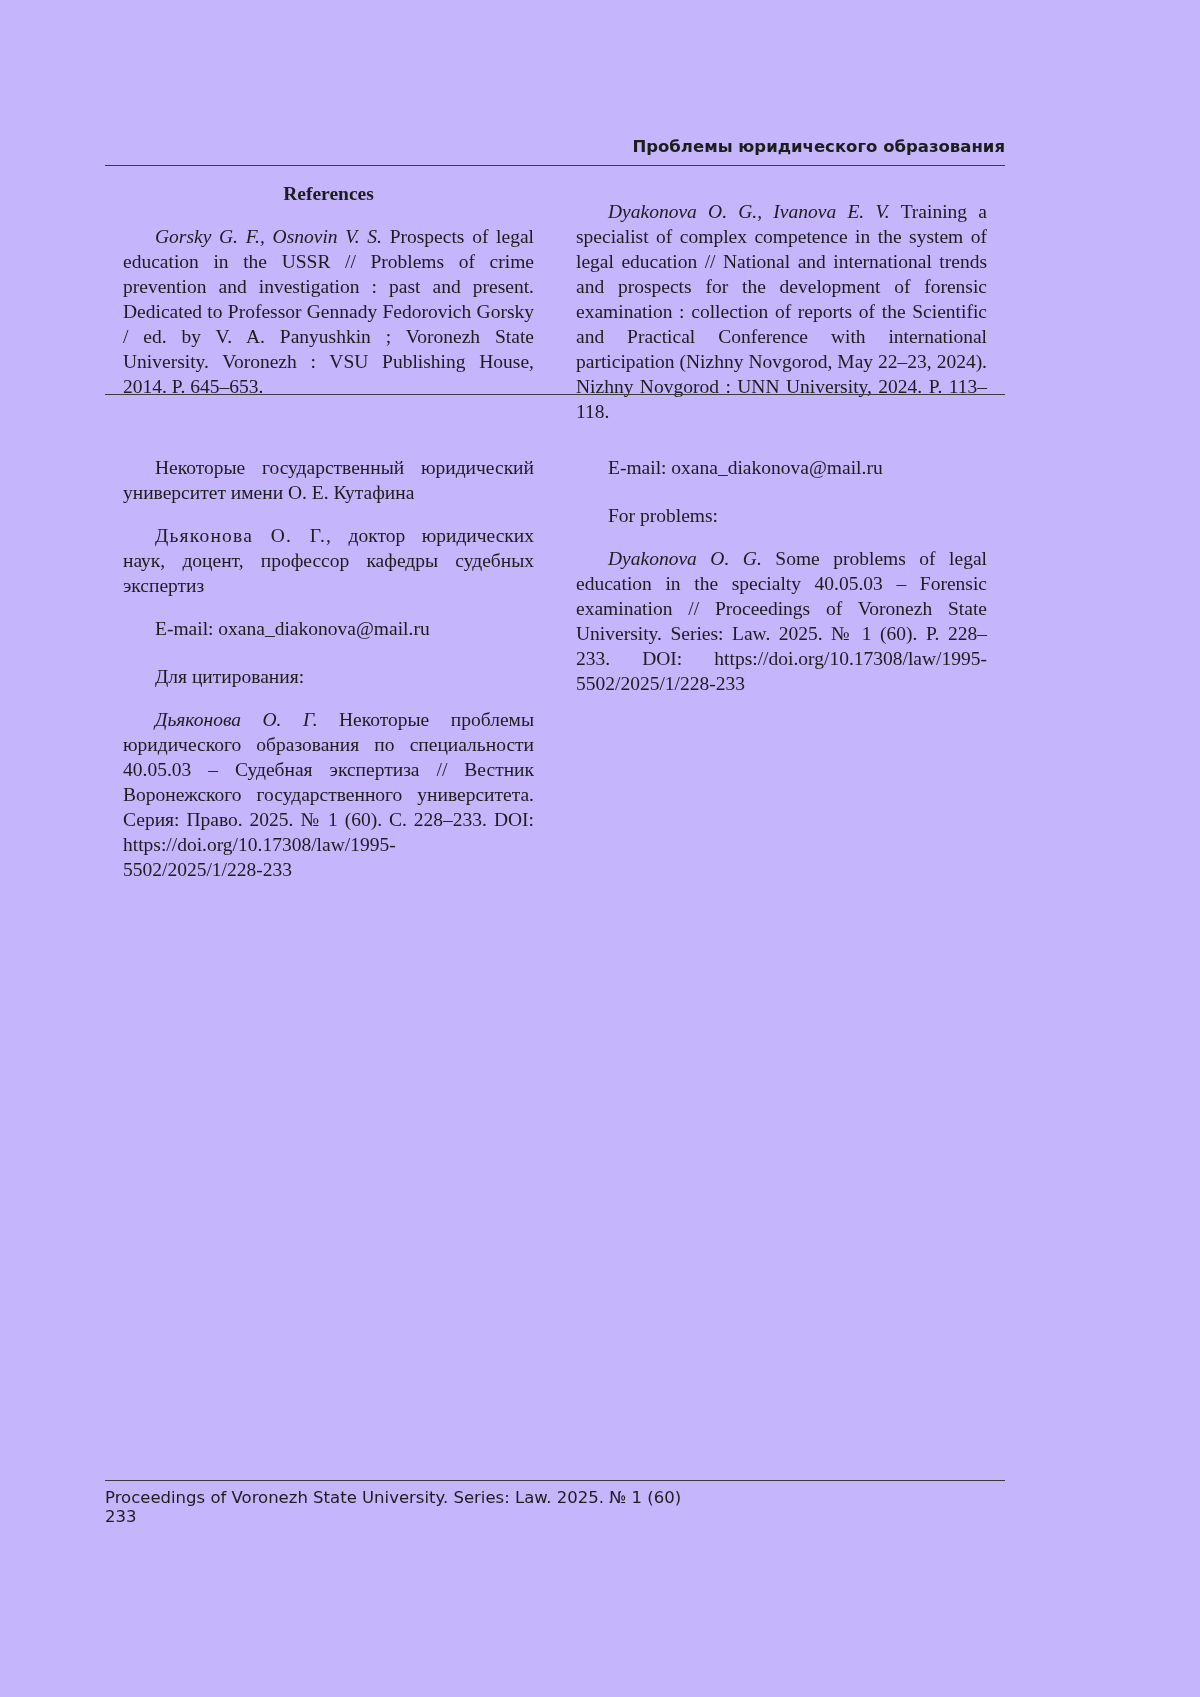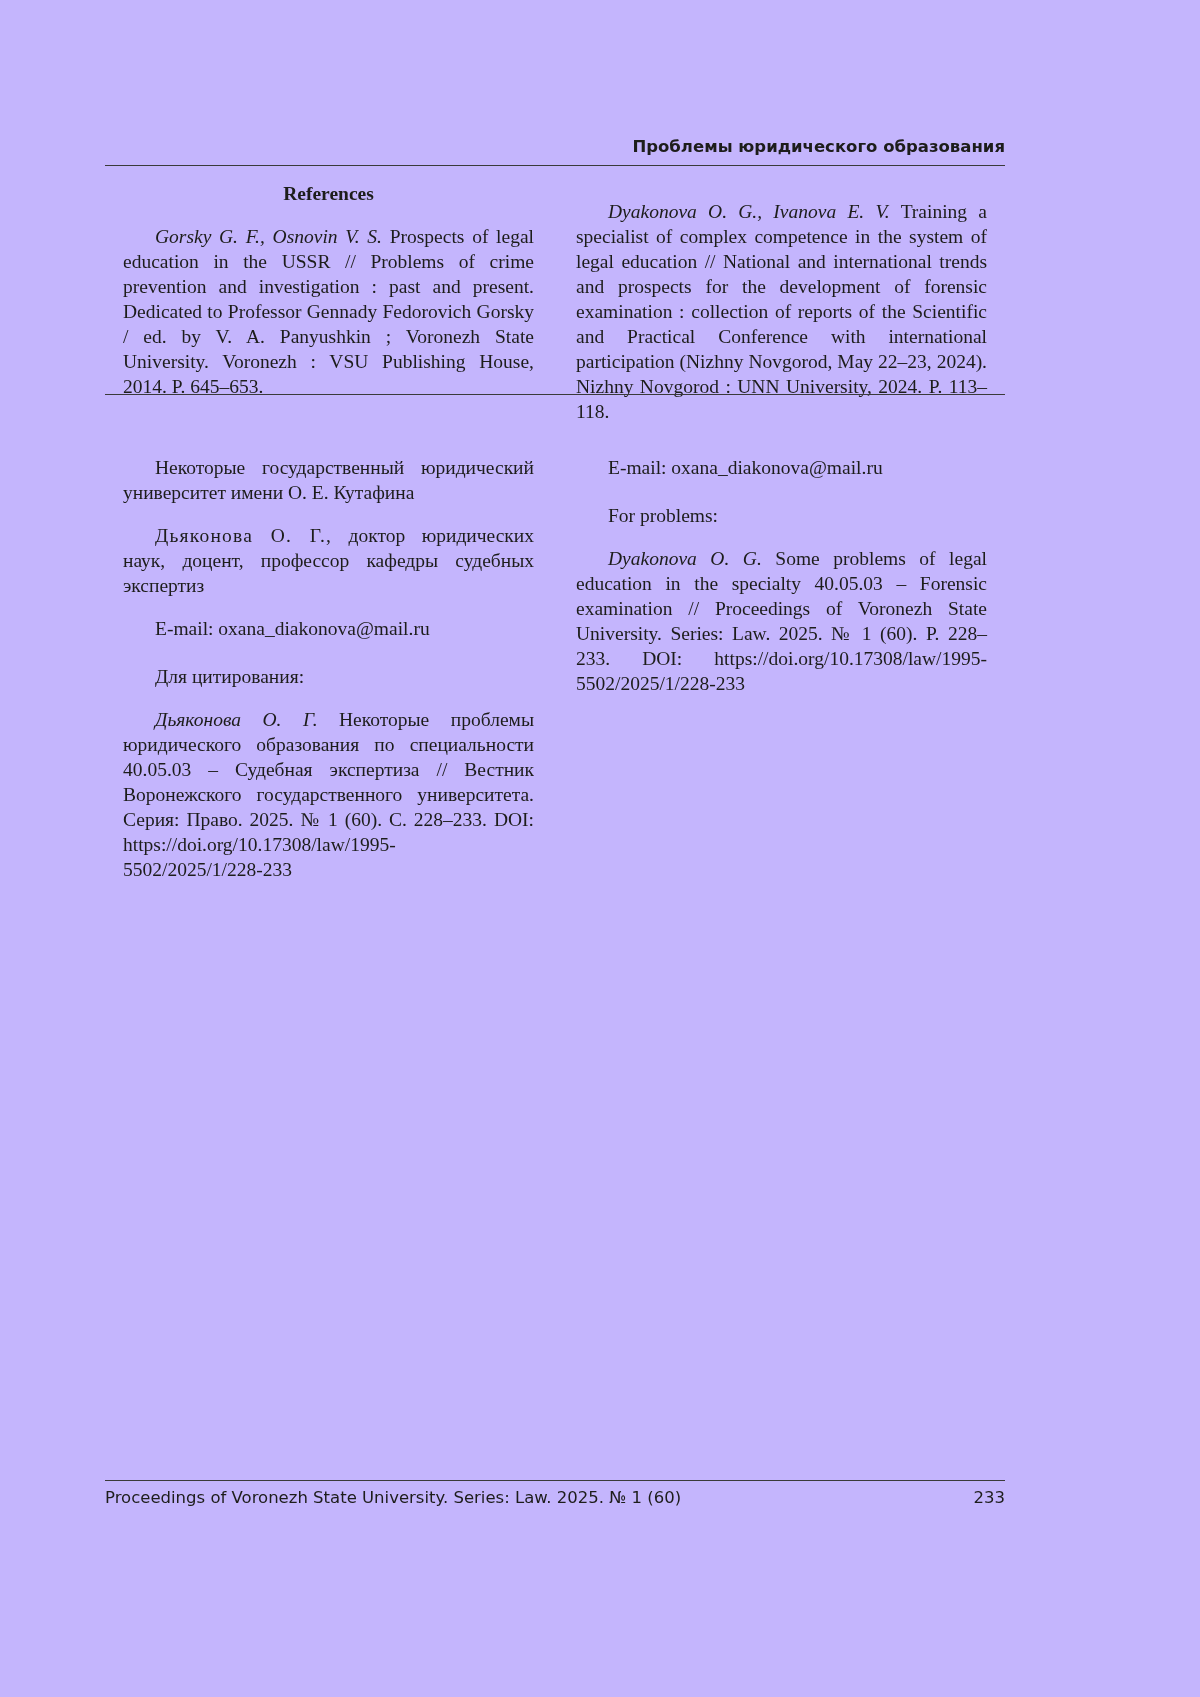--- a/index.html
+++ b/index.html
@@ -79,20 +79,21 @@
     width: 900px;
   }
   .footer-row {
     display: flex;
     justify-content: space-between;
     align-items: baseline;
     margin-top: 7px;
     font-family: "DejaVu Sans", "Liberation Sans", sans-serif;
     font-size: 16.5px;
     color: #1d1d1b;
+    flex-direction: column;
   }
 </style>
 </head>
 <body>
 
 <div class="page">
 
   <header class="running-head">
     <div class="running-head-text">Проблемы юридического образования</div>
     <div class="rule"></div>

